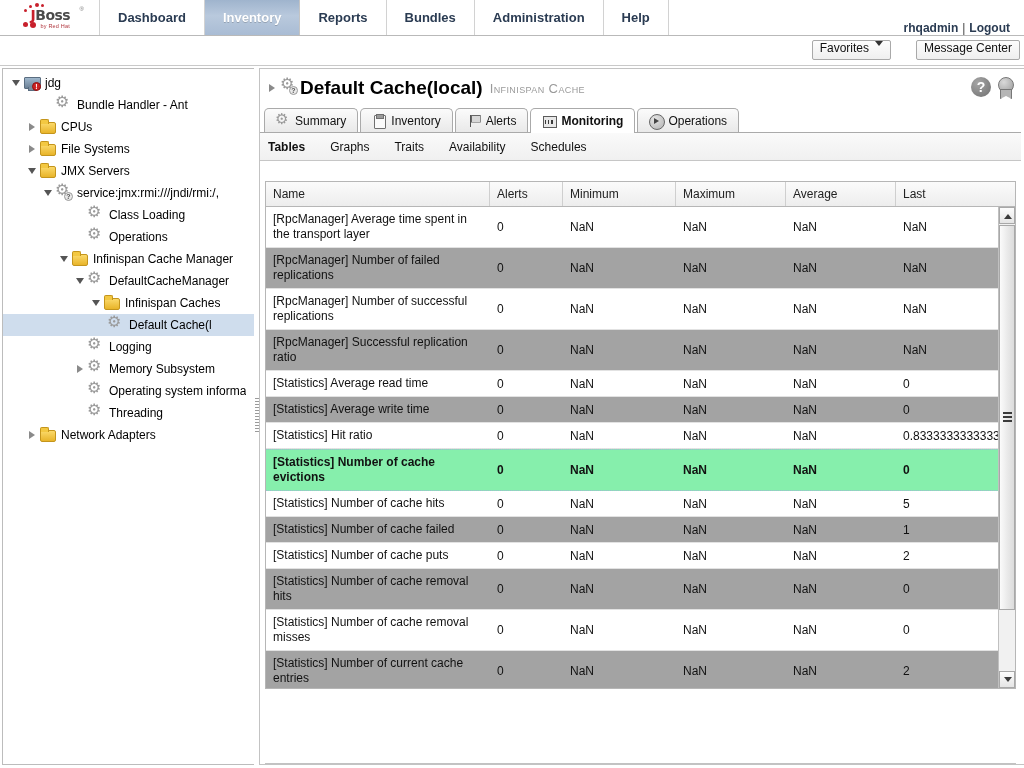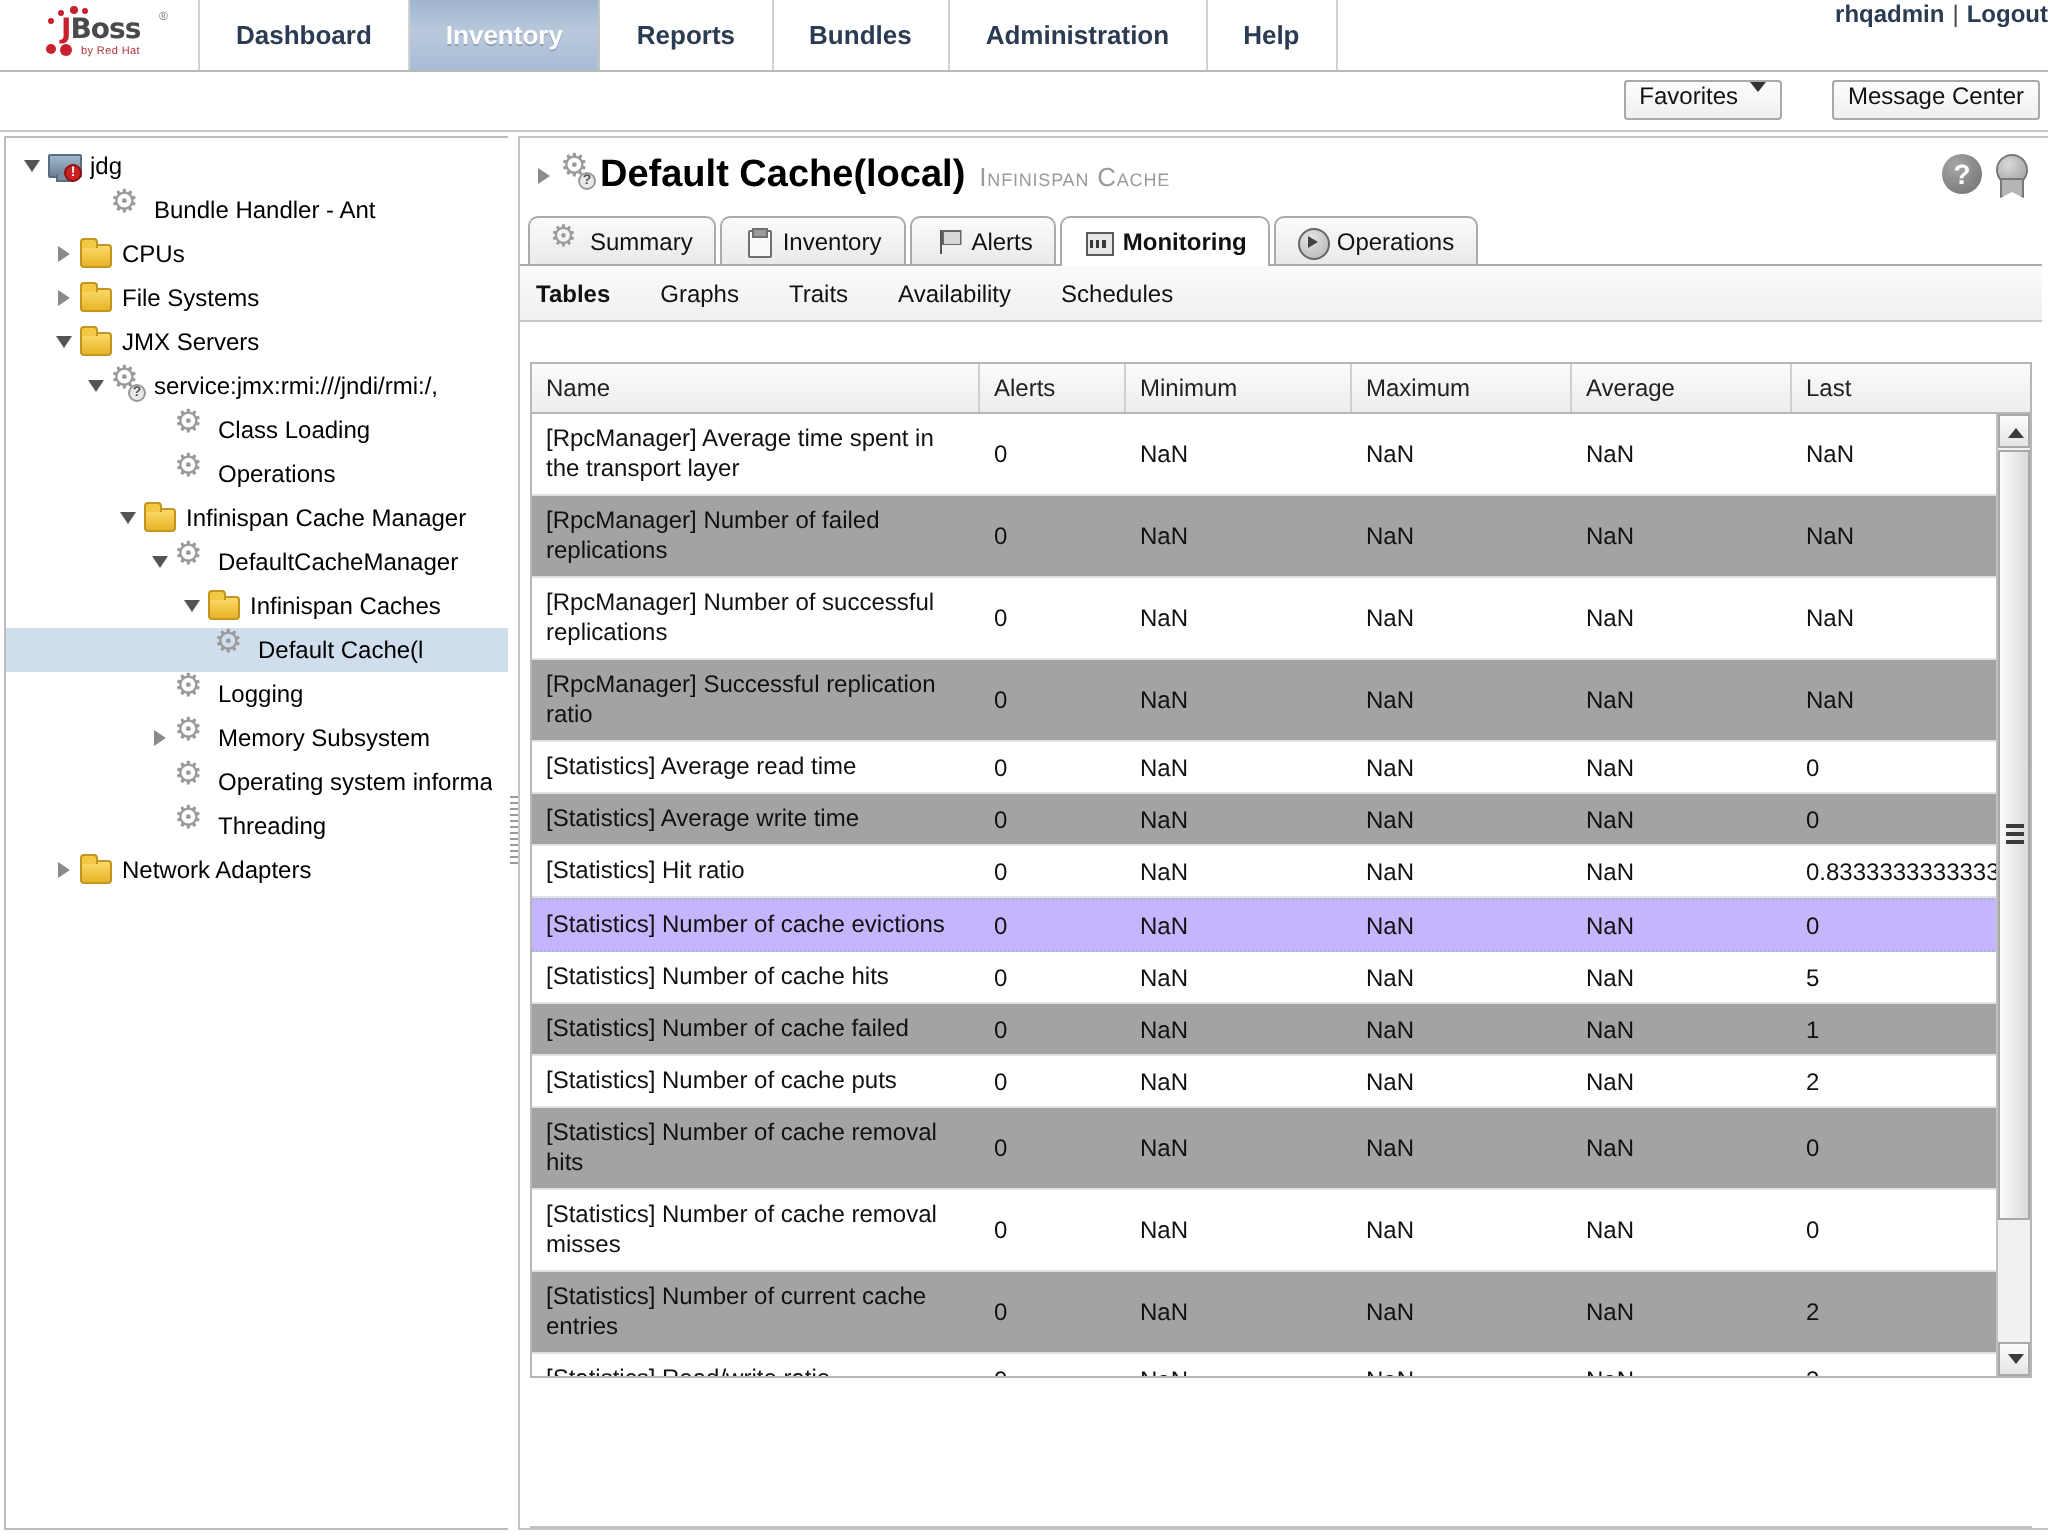--- a/index.html
+++ b/index.html
@@ -55,21 +55,21 @@
     cursor: pointer; white-space: nowrap;
   }
   .navitem.active {
     color: #ffffff;
     background: linear-gradient(to bottom, #9fb4cd 0%, #b9c9dd 45%, #a9bcd4 100%);
     border-right: 1px solid #c4c4c4;
     text-shadow: 0 1px 0 rgba(0,0,0,.18);
   }
   #nav-spacer { flex: 1; border-right: none; }
   #user-area {
-    display: flex; align-items: flex-start; padding: 0 0 0 10px;
+    display: flex; align-items: flex-end; padding: 0 14px 0 10px;
     font-weight: bold; font-size: 12px; color: #2a3b52; white-space: nowrap;
   }
   #user-area .sep { margin: 0 4px; font-weight: normal; color: #444; }
 
   
   #subbar {
     position: absolute; left: 0; top: 36px; width: 1024px; height: 30px;
     background: #ffffff;
     border-bottom: 1px solid #c9c9c9;
   }
@@ -324,22 +324,22 @@
     position: absolute; left: 0; top: 25px; width: 749px; height: 481px;
     overflow: hidden;
   }
   .trow {
     display: flex; align-items: stretch;
     border-bottom: 1px solid #e2e2e2;
     background: #ffffff; cursor: pointer;
   }
   .trow.alt { background: #a3a3a3; }
   .trow.hover {
-    background: #c4b5fd;
-    border-top: 1px dotted #9fb8d4; border-bottom: 1px dotted #9fb8d4;
+    background: #86efac;
+    border-top: 1px dotted #9fb8d4; border-bottom: 1px dotted #9fb8d4; font-weight: bold;
   }
   .td {
     font-size: 12px; color: #111; padding: 5px 7px;
     display: flex; align-items: center;
     flex: 0 0 auto; overflow: hidden; white-space: normal;
   }
   .td.c-name { line-height: 15px; align-items: center; }
   .td.num { white-space: nowrap; }
   .td.last-col { overflow: hidden; text-overflow: clip; white-space: nowrap; }
 

